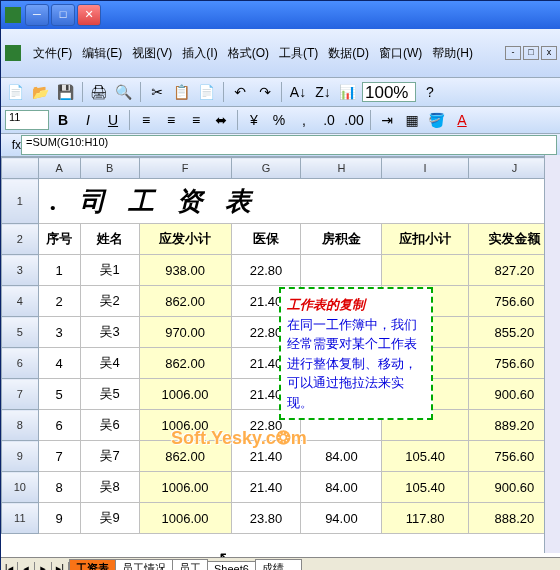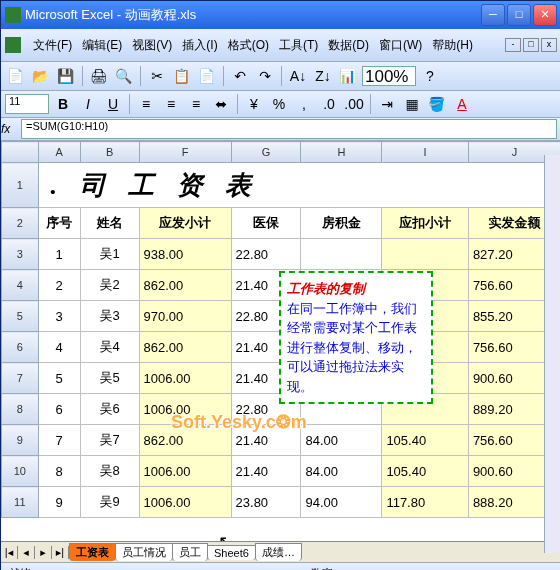--- a/index.html
+++ b/index.html
@@ -3,69 +3,68 @@
 <meta charset="utf-8">
 <style>
 body{margin:0;font-family:"SimSun",Arial,sans-serif;font-size:12px;background:#d4d0c8;overflow:hidden}
 .window{width:560px;height:570px;border:1px solid #0a246a;background:#ece9d8;position:relative}
 .titlebar{height:28px;background:linear-gradient(to bottom,#4a8eff,#2563e0);display:flex;align-items:center;padding:0 4px;color:#fff}
 .titlebar-icon{width:16px;height:16px;background:#2e7d32;margin-right:4px;display:inline-block}
 .titlebar-text{flex:1;font-size:13px}
 .winbtns{display:flex;gap:2px}
 .winbtn{width:22px;height:20px;background:linear-gradient(#6fa0f8,#3a6fd8);border:1px solid #2a5bb8;border-radius:3px;text-align:center;line-height:18px;color:#fff;font-size:11px}
 .winbtn.close{background:linear-gradient(#f88,#d44)}
-.menubar{height:24px;background:linear-gradient(#e8f0ff,#c5d8f8);display:flex;align-items:center;padding:4px 4px;gap:2px;border-bottom:1px solid #9ab}
+.menubar{height:24px;background:linear-gradient(#e8f0ff,#c5d8f8);display:flex;align-items:center;padding:12px 4px;gap:2px;border-bottom:1px solid #9ab}
 .menubar-icon{width:16px;height:16px;background:#2e7d32;margin-right:6px}
 .menuitem{padding:2px 4px;color:#000}
 .subwinbtns{margin-left:auto;display:flex;gap:2px}
 .subwinbtns span{width:14px;height:12px;border:1px solid #888;font-size:9px;text-align:center;line-height:10px}
 .toolbar{height:28px;background:linear-gradient(#e8f0ff,#c8dcf8);border-bottom:1px solid #9ab;display:flex;align-items:center;padding:0 4px;gap:3px}
 .tbtn{width:22px;height:22px;display:flex;align-items:center;justify-content:center;font-size:14px}
 .tsep{width:1px;height:20px;background:#9ab;margin:0 2px}
 .zoom{width:48px;height:18px;background:#fff;border:1px solid #7a9;font-size:17px;padding:0 2px}
 .fontbar{height:26px;background:linear-gradient(#e8f0ff,#c8dcf8);border-bottom:1px solid #9ab;display:flex;align-items:center;padding:0 4px;gap:3px}
 .fontname{width:110px;height:18px;background:#fff;border:1px solid #7a9;padding:0 3px;font-size:11px;color:#06c}
 .fontsize{width:36px;height:18px;background:#fff;border:1px solid #7a9;padding:0 3px;font-size:11px}
 .formulabar{height:22px;background:linear-gradient(#e8f0ff,#c8dcf8);border-bottom:1px solid #9ab;display:flex;align-items:center}
 .namebox{width:78px;height:18px;background:#fff;border:1px solid #7a9;margin:0 4px;text-align:center;font-size:11px}
-.fx{width:20px;font-style:italic;text-align:left}
+.fx{width:20px;text-align:right}
 .formula{flex:1;height:18px;background:#fff;border:1px solid #7a9;padding:0 4px;font-size:11px;margin-right:4px}
 .grid-area{position:relative;background:#fff;height:400px;overflow:hidden}
 table.sheet{border-collapse:collapse;width:100%}
 .colhdr,.rowhdr{background:linear-gradient(#f0f4fc,#d0dcf0);border:1px solid #9ab;text-align:center;font-size:11px;color:#333}
 .colhdr{height:18px}
 .rowhdr{width:30px}
 .corner{background:linear-gradient(#f0f4fc,#d0dcf0);border:1px solid #9ab;width:30px}
 .cell{border:1px solid #c0c0c0;padding:0 4px;height:30px;text-align:center;font-size:13px}
 .cell.r1{height:44px}
 .title-cell{font-family:"KaiTi","STKaiti",serif;font-size:26px;font-weight:bold;font-style:italic;letter-spacing:8px;text-align:left;padding-left:12px}
 .hdr-cell{font-weight:bold}
 .yellow{background:#ffffcc}
-.num{text-align:left}
+.num{text-align:center}
 .tooltip{position:absolute;top:130px;left:278px;width:138px;background:#fff;border:2px dashed #0a0;padding:6px;font-size:13px;line-height:1.5}
 .tooltip-title{color:#d00;font-weight:bold;font-style:italic;margin-bottom:0;font-family:"KaiTi",serif}
 .tooltip-body{color:#00d}
 .watermark{position:absolute;top:270px;left:170px;font-size:18px;font-weight:bold;color:rgba(255,140,0,0.7);text-shadow:1px 1px 0 #fff, -1px -1px 0 #fff;pointer-events:none}
 .cursor{position:absolute;top:390px;left:217px;font-size:18px;color:#000;pointer-events:none}
 .tabbar{height:20px;background:#ece9d8;display:flex;align-items:center;border-top:1px solid #888;font-size:11px}
 .tabnav{display:flex}
 .tabnav span{width:16px;text-align:center;border-right:1px solid #888}
 .tab{padding:1px 6px;background:#fff;border:1px solid #888;border-bottom:none;border-radius:0 0 4px 4px;margin-right:-1px}
 .tab.active{background:#f97316;font-weight:bold}
 .statusbar{height:20px;background:linear-gradient(#e8f0ff,#c8dcf8);display:flex;align-items:center;padding:0 8px;font-size:11px;border-top:1px solid #9ab}
 .statusbar span:last-child{margin-left:280px}
 .scrollbar-v{position:absolute;right:0;top:154px;width:16px;height:398px;background:#e8e8f8;border-left:1px solid #9ab}
 </style>
 </head>
 <body>
 
 <div class="window">
   <div class="titlebar">
     <span class="titlebar-icon"></span>
-    <span class="titlebar-text">Microsoft Excel - 动画教程.xls</span>
     <div class="winbtns">
       <span class="winbtn">─</span>
       <span class="winbtn">□</span>
       <span class="winbtn close">✕</span>
     </div>
   </div>
 
   <div class="menubar">
     <span class="menubar-icon"></span>
     <span class="menuitem">文件(F)</span>

